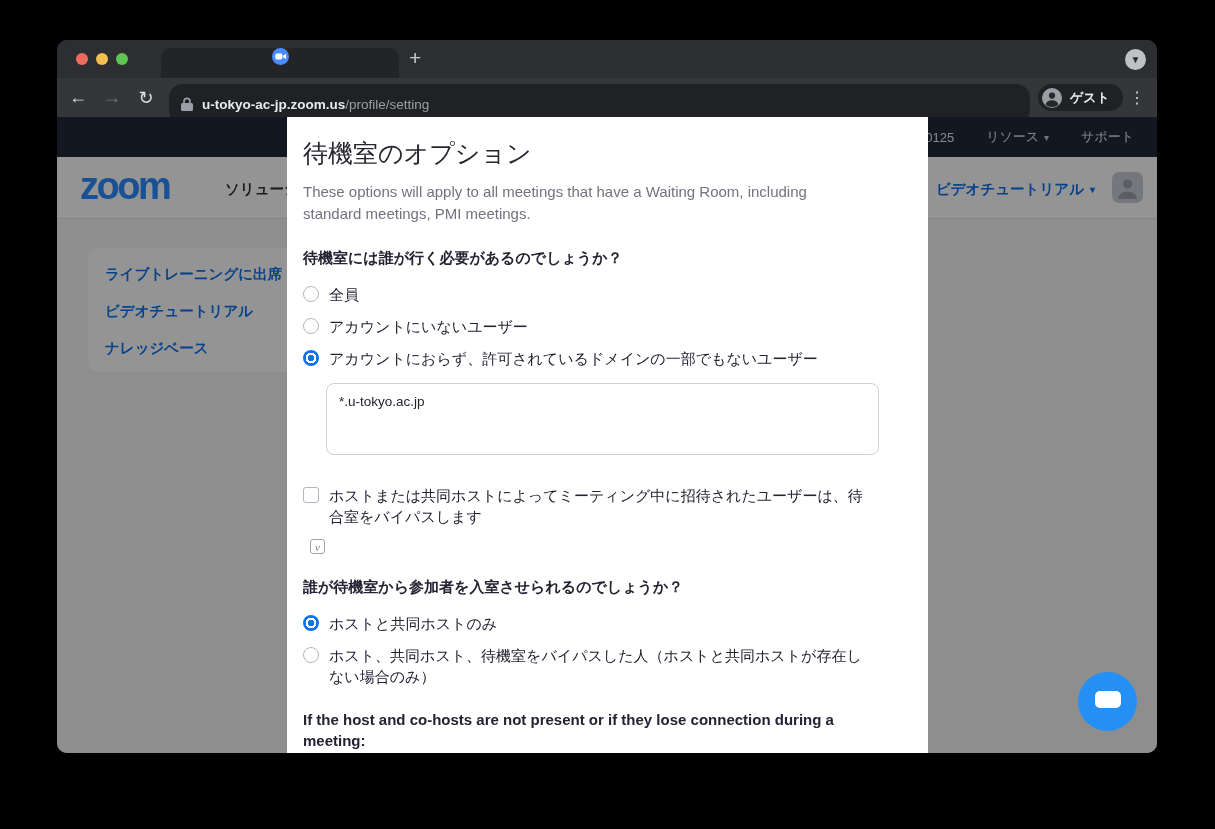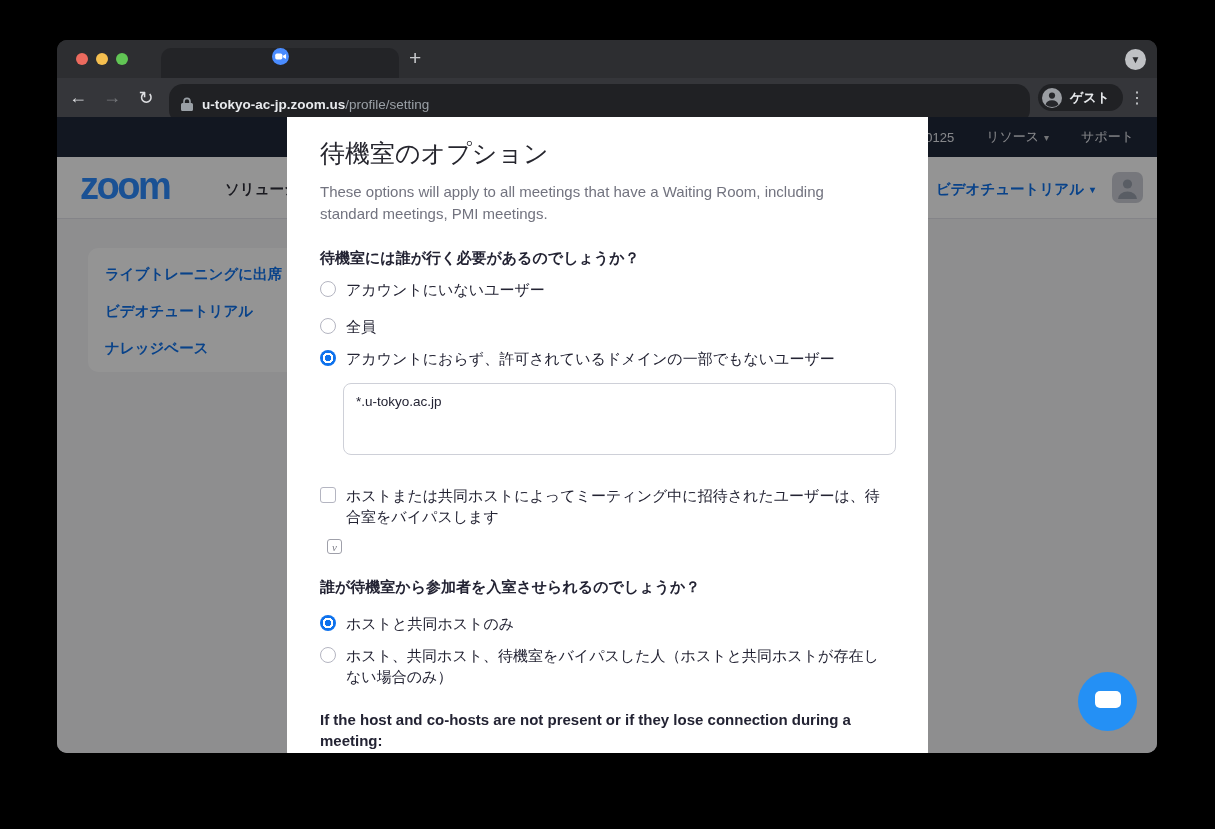--- a/index.html
+++ b/index.html
@@ -54,21 +54,21 @@
   .host-link .caret { font-size:10px; }
   .pg-avatar { position:absolute; right:14px; top:15px; width:31px; height:31px; }
   .sidebar-box { position:absolute; left:31px; top:131px; width:250px; height:124px; background:#fff;
                  border-radius:10px; padding:8px 0 0 17px;font-weight:bold; }
   .sb-link { display:block; color:#0e72ed; font-size:14.5px; line-height:37px; white-space:nowrap; }
 
   .overlay { position:absolute; inset:0; background:rgba(0,0,0,0.42); }
 
   
   .modal { position:absolute; left:230px; top:0; width:641px; height:637px; background:#fff;
-           border-radius:0 0 2px 2px; padding:22px 32px 0 33px; color:#232333; z-index:2; }
+           border-radius:0 0 2px 2px; padding:22px 32px 0 16px; color:#232333; z-index:2; }
   .m-title { font-size:25px; font-weight:400; color:#26262e; line-height:28px; }
   .m-desc { margin-top:14px; font-size:15px; line-height:22px; color:#72737f; max-width:545px; }
   .m-q { margin-top:22px; font-size:15px; font-weight:700; line-height:21px; }
   .m-q.en { }
   .opt { display:flex; align-items:flex-start; gap:10px; font-size:15px; line-height:21px; }
   .opt.first { margin-top:16px; } .opt.next { margin-top:11px; } .opt.gap { margin-top:30px; }
   .opt .label { max-width:545px; color:#232333; }
   .radio { width:16px; height:16px; border-radius:50%; border:1px solid #b4b5c1; background:#fff;
            flex:none; margin-top:2px; }
   .radio.checked { border:none; background:radial-gradient(circle, #0e72ed 0 3.2px, #fff 3.3px 5.3px, #0e72ed 5.4px); }
@@ -164,27 +164,27 @@
         <a class="sb-link">ナレッジベース</a>
       </div>
 
       <div class="overlay"></div>
 
       <div class="modal">
         <div class="m-title">待機室のオプション</div>
         <div class="m-desc">These options will apply to all meetings that have a Waiting Room, including standard meetings, PMI meetings.</div>
 
         <div class="m-q">待機室には誰が行く必要があるのでしょうか？</div>
+        <div class="opt first">
+          <span class="radio"></span>
+          <span class="label">全員</span>
+        </div>
         <div class="opt next">
           <span class="radio"></span>
           <span class="label">アカウントにいないユーザー</span>
-        </div>
-        <div class="opt first">
-          <span class="radio"></span>
-          <span class="label">全員</span>
         </div>
         <div class="opt next">
           <span class="radio checked"></span>
           <span class="label">アカウントにおらず、許可されているドメインの一部でもないユーザー</span>
         </div>
 
         <textarea class="domains" spellcheck="false" style="">*.u-tokyo.ac.jp</textarea>
 
         <div class="opt gap">
           <span class="checkbox"></span>

